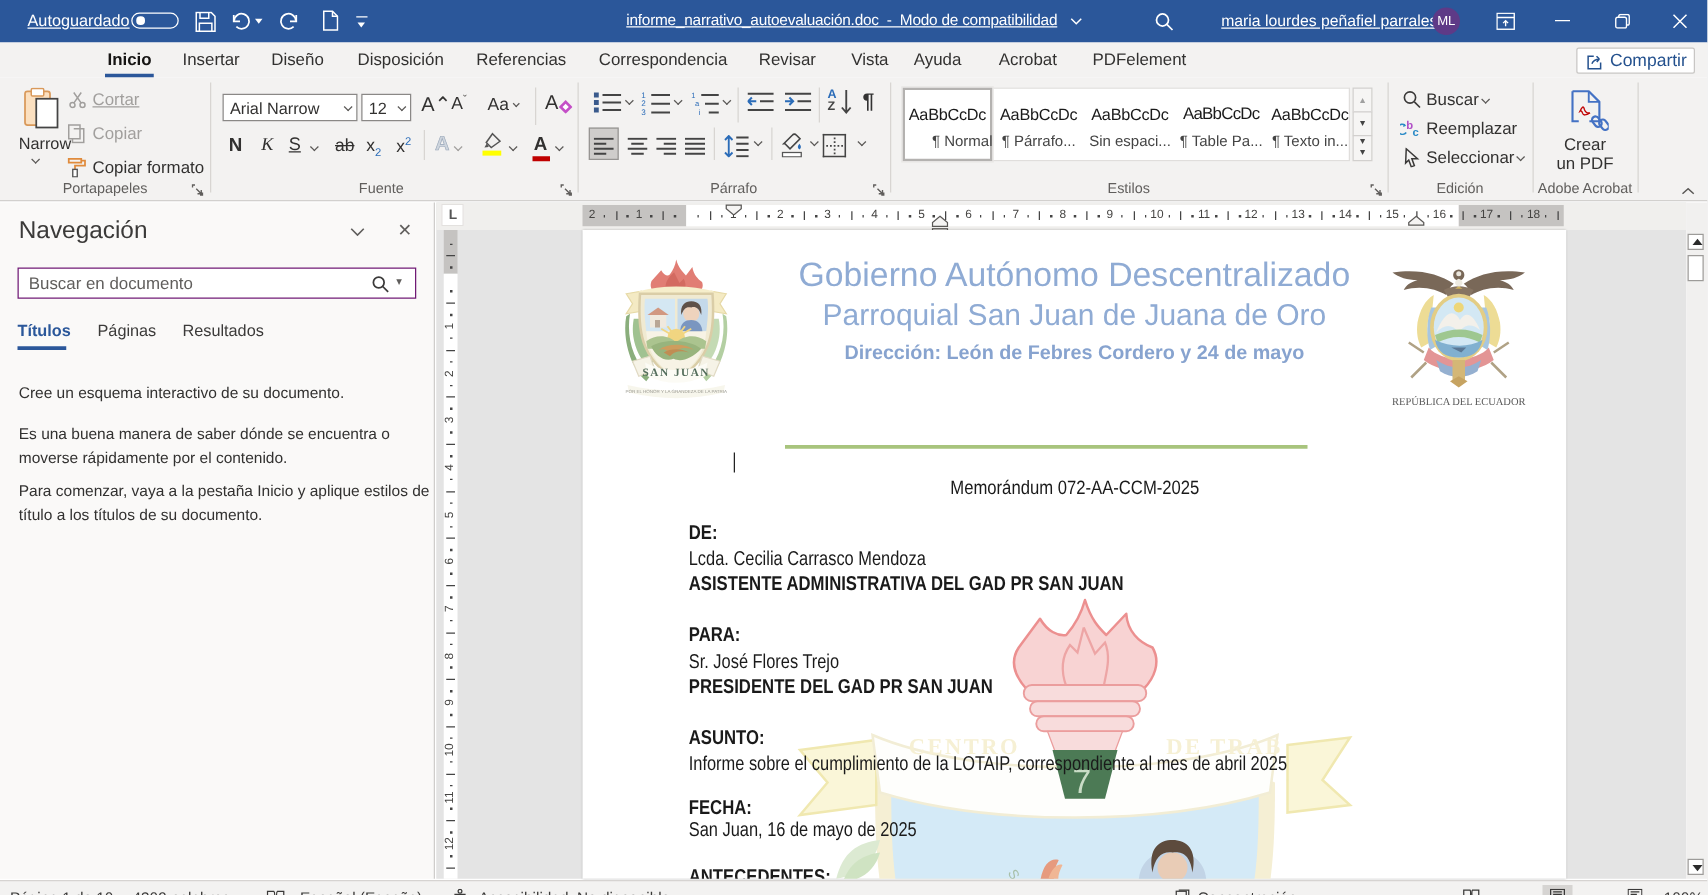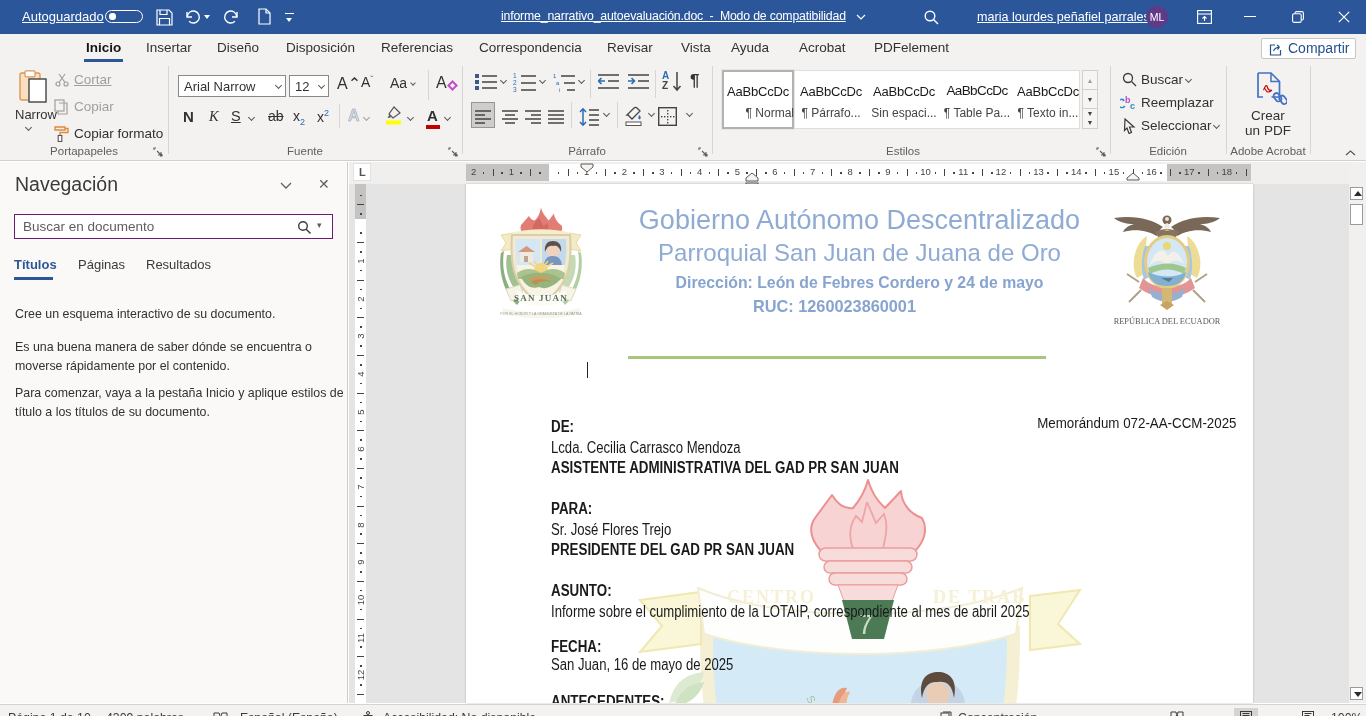--- a/index.html
+++ b/index.html
@@ -702,26 +702,25 @@
       <path d="M50 68 L62 68 58 72 z" fill="#4a6a8a"></path>
 
       <rect x="51" y="78" width="10" height="18" fill="#d0b068"></rect>
       <path d="M49 95 L56 91 63 95 56 100 z" fill="#c09a50"></path>
     </svg>
     <div class="abs" style="left:633px; top:133px; width:136px; text-align:center; font-size:8.4px; color:#5a5a5a; font-family:'Liberation Serif',serif; white-space:nowrap;">REPÚBLICA DEL ECUADOR</div>
 
     <div class="abs hdr" style="left:0; top:21px; width:787px; text-align:center; font-size:27px; color:#8fabd4;">Gobierno Autónomo Descentralizado</div>
     <div class="abs hdr" style="left:0; top:55px; width:787px; text-align:center; font-size:24px; color:#8fabd4;">Parroquial San Juan de Juana de Oro</div>
     <div class="abs hdr" style="left:0; top:90px; width:787px; text-align:center; font-size:15.8px; font-weight:bold; color:#87a3cf;">Dirección: León de Febres Cordero y 24 de mayo</div>
-    <div class="abs hdr" style="left:-25px; top:113px; width:787px; text-align:center; font-size:16.3px; font-weight:bold; color:#87a3cf;">RUC: 1260023860001</div>
     <div class="abs" style="left:162px; top:172px; width:418px; height:3px; background:#a8c47d;"></div>
 
     <div class="abs" style="left:121px; top:178px; width:1.4px; height:16px; background:#222;"></div>
 
-    <div class="abs" style="left:0; top:198px; width:787px; text-align:right; font-size:15.5px; color:#1a1a1a;margin-top:32px;"><span class="narrowc" style="transform:scaleX(0.86);">Memorándum 072-AA-CCM-2025</span></div>
+    <div class="abs" style="left:0; top:198px; width:787px; text-align:center; font-size:15.5px; color:#1a1a1a;"><span class="narrowc" style="transform:scaleX(0.86);">Memorándum 072-AA-CCM-2025</span></div>
 
     <div class="bl bb" style="top:234px;">DE:</div>
     <div class="bl" style="top:255px;">Lcda. Cecilia Carrasco Mendoza</div>
     <div class="bl bb" style="top:275px;">ASISTENTE ADMINISTRATIVA DEL GAD PR SAN JUAN</div>
     <div class="bl bb" style="top:316px;">PARA:</div>
     <div class="bl" style="top:337px;">Sr. José Flores Trejo</div>
     <div class="bl bb" style="top:357px;">PRESIDENTE DEL GAD PR SAN JUAN</div>
     <div class="bl bb" style="top:398px;">ASUNTO:</div>
     <div class="bl" style="top:419px;">Informe sobre el cumplimiento de la LOTAIP, correspondiente al mes de abril 2025</div>
     <div class="bl bb" style="top:454px;">FECHA:</div>

